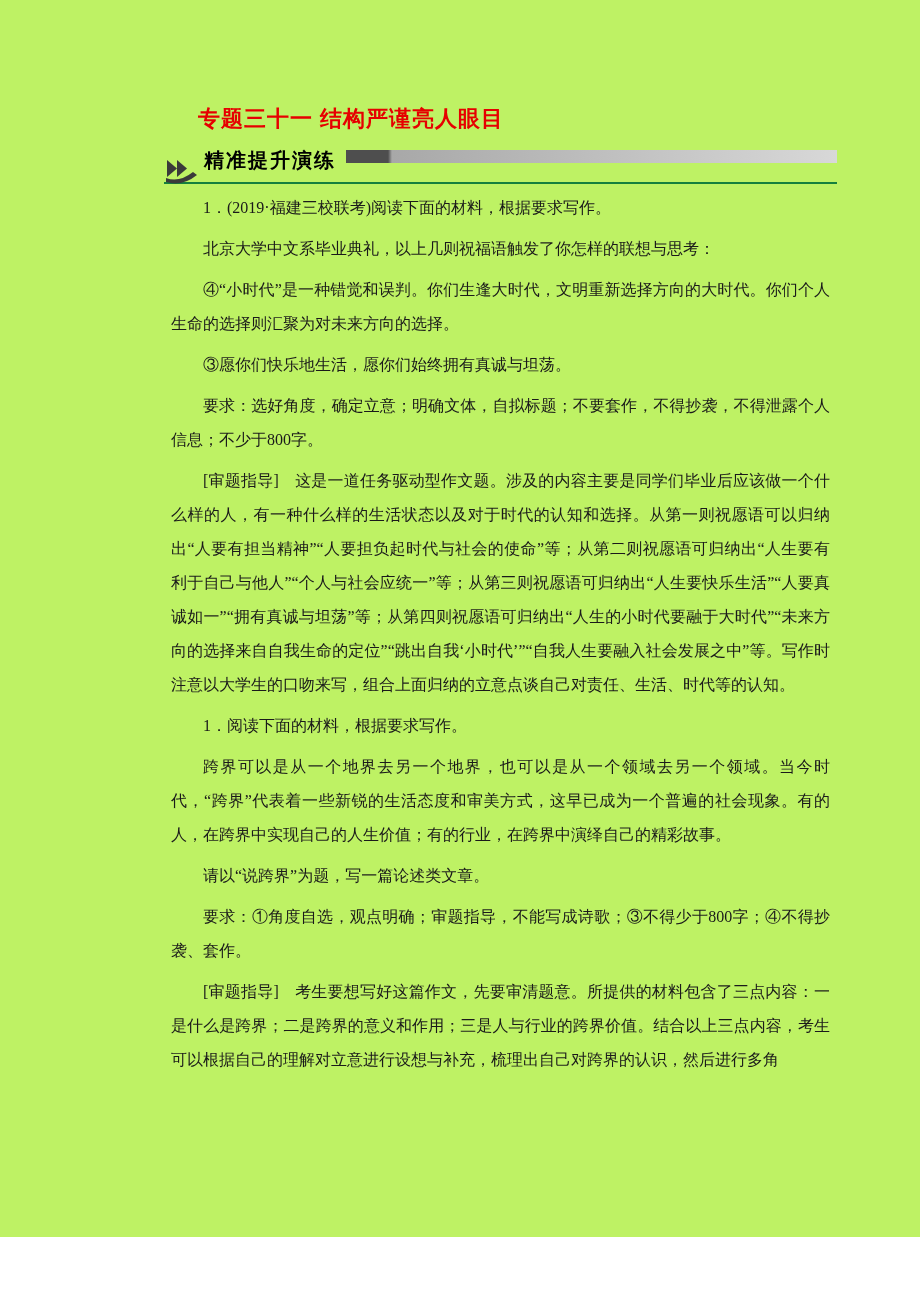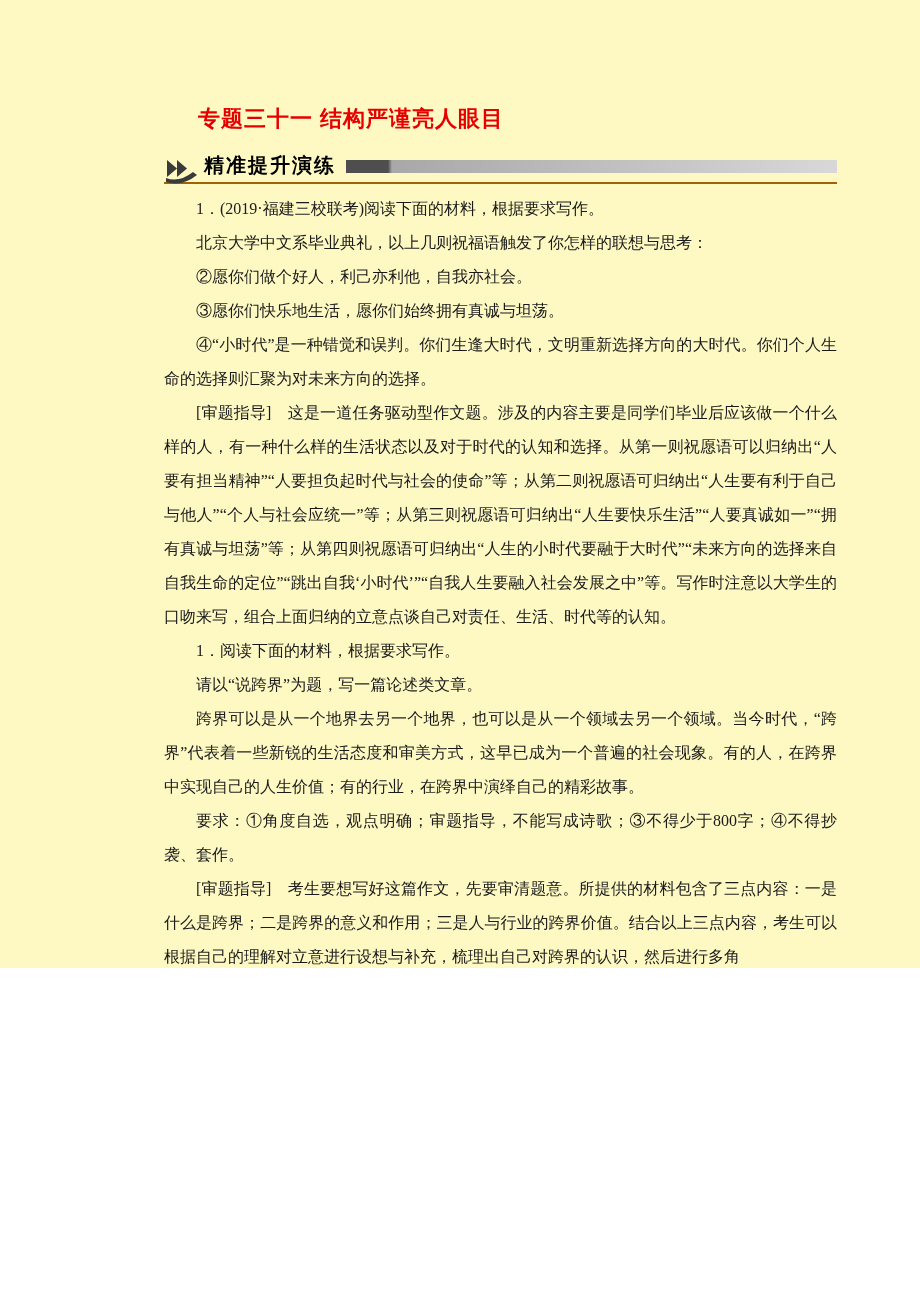--- a/index.html
+++ b/index.html
@@ -1,40 +1,39 @@
 <!DOCTYPE html>
 <html><head>
 <meta charset="utf-8">
 <style>
   html, body { margin: 0; padding: 0; background: #ffffff; }
   .page {
     position: relative;
     box-sizing: border-box;
     width: 920px;
-    height: 968px;
-    background: #fef9c3;
+    height: 1237px;
+    background: #bef264;
     padding: 104px 83px 0 164px;
     overflow: hidden;
     font-family: "Liberation Serif", "DejaVu Serif", serif;
     color: #1a1a1a;
   }
   .doc-title {
     font-family: "Liberation Sans", "DejaVu Sans", sans-serif;
     font-size: 22px;
     font-weight: bold;
     color: #e60000;
     margin: 0 0 16px 34px;
     letter-spacing: 1px;
     line-height: 30px;
   }
   .banner {
     display: flex;
-    align-items: center;
-    border-bottom: 2px solid #a16207;
-    margin-bottom: 8px;
+    align-items: flex-start;
+    border-bottom: 2px solid #15803d;
     height: 32px;
   }
   .banner-icon {
     display: inline-flex;
     margin-right: 6px;
     align-self: flex-end;
     position: relative;
     top: 3px;
   }
   .banner-title {
@@ -49,21 +48,21 @@
   }
   .banner-bar {
     flex: 1;
     height: 13px;
     margin-left: 10px;
     background: linear-gradient(90deg,
       #4e4e4e 0px, #4e4e4e 42px,
       #a8a8a8 46px, #d8d8d8 100%);
   }
   .body-text p {
-    margin: 0;
+    margin: 7px;
     font-size: 16px;
     line-height: 34px;
     text-align: justify;
     text-indent: 2em;
     color: #1a1a1a;
   }
 </style>
 </head>
 <body>
 
@@ -79,24 +78,24 @@
         <path d="M2 20 Q15 25 29 14 L33 17 Q18 29 2 24 Z" fill="#3a3a3a"></path>
       </svg>
     </span>
     <span class="banner-title">精准提升演练</span>
     <span class="banner-bar"></span>
   </div>
 
   <div class="body-text">
     <p>1．(2019·福建三校联考)阅读下面的材料，根据要求写作。</p>
     <p>北京大学中文系毕业典礼，以上几则祝福语触发了你怎样的联想与思考：</p>
-    <p>②愿你们做个好人，利己亦利他，自我亦社会。</p>
+    <p>④“小时代”是一种错觉和误判。你们生逢大时代，文明重新选择方向的大时代。你们个人生命的选择则汇聚为对未来方向的选择。</p>
     <p>③愿你们快乐地生活，愿你们始终拥有真诚与坦荡。</p>
-    <p>④“小时代”是一种错觉和误判。你们生逢大时代，文明重新选择方向的大时代。你们个人生命的选择则汇聚为对未来方向的选择。</p>
+    <p>要求：选好角度，确定立意；明确文体，自拟标题；不要套作，不得抄袭，不得泄露个人信息；不少于800字。</p>
     <p>[审题指导]　这是一道任务驱动型作文题。涉及的内容主要是同学们毕业后应该做一个什么样的人，有一种什么样的生活状态以及对于时代的认知和选择。从第一则祝愿语可以归纳出“人要有担当精神”“人要担负起时代与社会的使命”等；从第二则祝愿语可归纳出“人生要有利于自己与他人”“个人与社会应统一”等；从第三则祝愿语可归纳出“人生要快乐生活”“人要真诚如一”“拥有真诚与坦荡”等；从第四则祝愿语可归纳出“人生的小时代要融于大时代”“未来方向的选择来自自我生命的定位”“跳出自我‘小时代’”“自我人生要融入社会发展之中”等。写作时注意以大学生的口吻来写，组合上面归纳的立意点谈自己对责任、生活、时代等的认知。</p>
     <p>1．阅读下面的材料，根据要求写作。</p>
+    <p>跨界可以是从一个地界去另一个地界，也可以是从一个领域去另一个领域。当今时代，“跨界”代表着一些新锐的生活态度和审美方式，这早已成为一个普遍的社会现象。有的人，在跨界中实现自己的人生价值；有的行业，在跨界中演绎自己的精彩故事。</p>
     <p>请以“说跨界”为题，写一篇论述类文章。</p>
-    <p>跨界可以是从一个地界去另一个地界，也可以是从一个领域去另一个领域。当今时代，“跨界”代表着一些新锐的生活态度和审美方式，这早已成为一个普遍的社会现象。有的人，在跨界中实现自己的人生价值；有的行业，在跨界中演绎自己的精彩故事。</p>
     <p>要求：①角度自选，观点明确；审题指导，不能写成诗歌；③不得少于800字；④不得抄袭、套作。</p>
     <p>[审题指导]　考生要想写好这篇作文，先要审清题意。所提供的材料包含了三点内容：一是什么是跨界；二是跨界的意义和作用；三是人与行业的跨界价值。结合以上三点内容，考生可以根据自己的理解对立意进行设想与补充，梳理出自己对跨界的认识，然后进行多角</p>
   </div>
 
 </div>
 
 </body></html>

